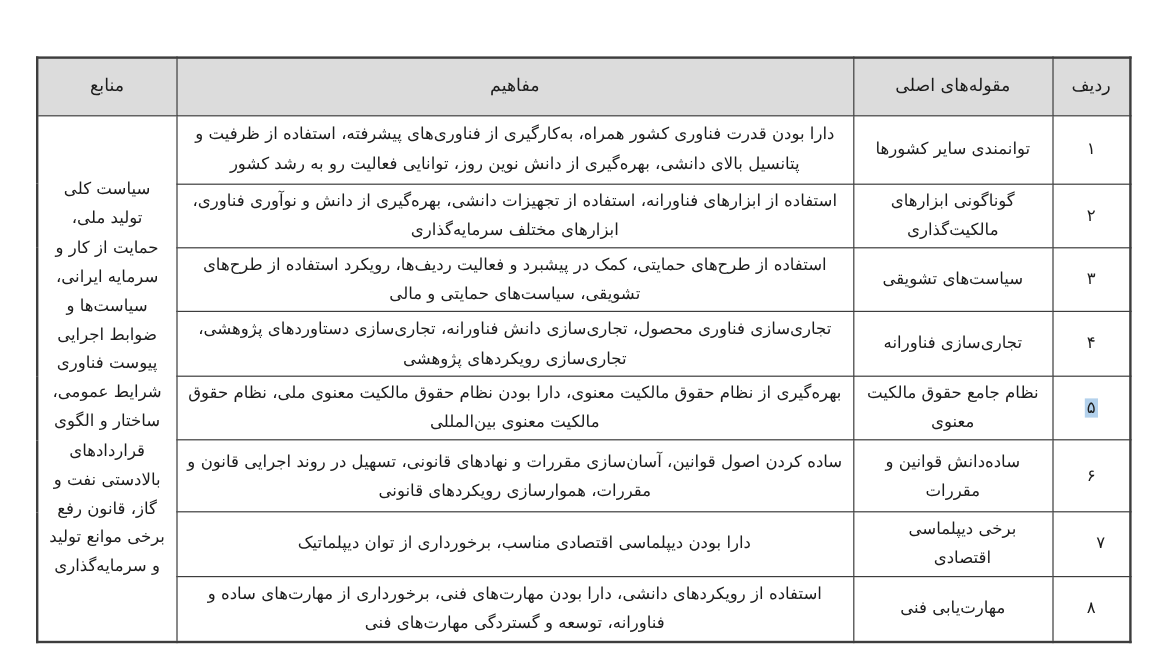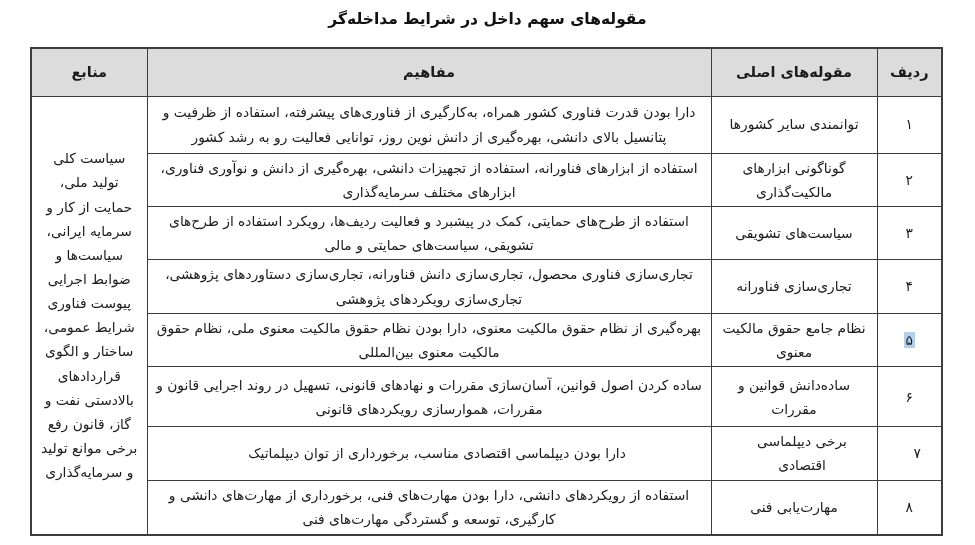--- a/index.html
+++ b/index.html
@@ -34,21 +34,21 @@
   table.main-table td, table.main-table th {
     border: 1px solid #3d3d3d;
     vertical-align: middle;
     text-align: center;
     padding: 2px 8px;
     font-size: 13.8px;
     line-height: 1.75;
   }
   table.main-table th {
     background: #dcdcdc;
-    font-weight: bold;
+    font-weight: normal;
     font-size: 14.5px;
     height: 48px;
   }
   .col-num   { width: 65px;  }
   .col-cat   { width: 166px; }
   .col-con   { width: 564px; }
   .col-src   { width: 116px; }
 
   td.num-cell { font-size: 14px; }
   td.cat-cell { font-size: 13.8px; }
@@ -72,21 +72,20 @@
   .num-hl {
     background: #b3d1ec;
     padding: 0 2px;
   }
 </style>
 </head>
 <body>
 
 <div class="page">
 
-  <div class="doc-title">مقوله‌های سهم داخل در شرایط مداخله‌گر</div>
 
   <table class="main-table">
     <colgroup>
       <col class="col-num">
       <col class="col-cat">
       <col class="col-con">
       <col class="col-src">
     </colgroup>
     <thead>
       <tr>
@@ -129,18 +128,18 @@
         <td class="con-cell">ساده کردن اصول قوانین، آسان‌سازی مقررات و نهادهای قانونی، تسهیل در روند اجرایی قانون و مقررات، هموارسازی رویکردهای قانونی</td>
       </tr>
       <tr class="r7">
         <td class="num-cell">۷</td>
         <td class="cat-cell">برخی دیپلماسی اقتصادی</td>
         <td class="con-cell">دارا بودن دیپلماسی اقتصادی مناسب، برخورداری از توان دیپلماتیک</td>
       </tr>
       <tr class="r8">
         <td class="num-cell">۸</td>
         <td class="cat-cell">مهارت‌یابی فنی</td>
-        <td class="con-cell">استفاده از رویکردهای دانشی، دارا بودن مهارت‌های فنی، برخورداری از مهارت‌های دانشی و کارگیری، توسعه و گستردگی مهارت‌های فنی</td>
+        <td class="con-cell">استفاده از رویکردهای دانشی، دارا بودن مهارت‌های فنی، برخورداری از مهارت‌های ساده و فناورانه، توسعه و گستردگی مهارت‌های فنی</td>
       </tr>
     </tbody>
   </table>
 
 </div>
 
 </body></html>

